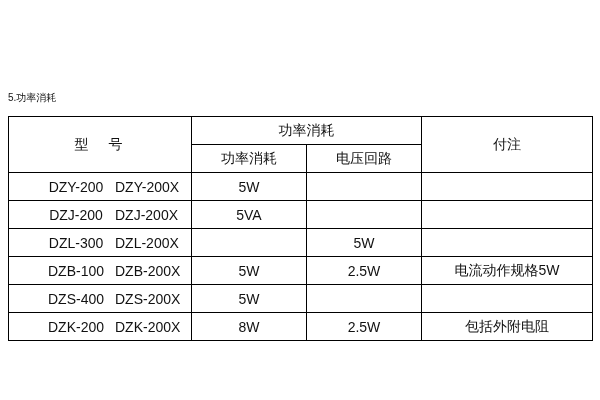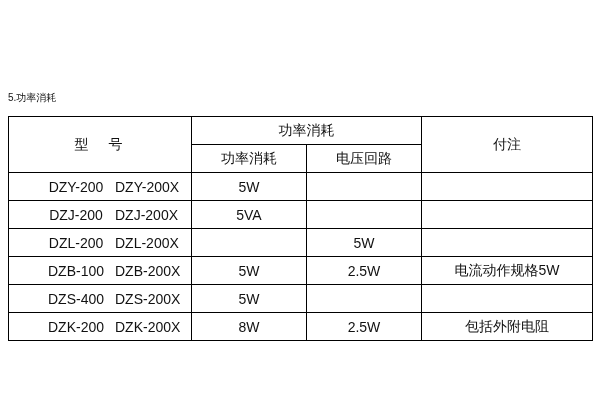--- a/index.html
+++ b/index.html
@@ -123,21 +123,21 @@
               <span class="model-b">DZJ-200X</span>
             </span>
           </td>
           <td>5VA</td>
           <td></td>
           <td></td>
         </tr>
         <tr>
           <td class="model-cell">
             <span class="model-inner">
-              <span class="model-a">DZL-200</span>
+              <span class="model-a">DZL-300</span>
               <span class="model-b">DZL-200X</span>
             </span>
           </td>
           <td></td>
           <td>5W</td>
           <td></td>
         </tr>
         <tr>
           <td class="model-cell">
             <span class="model-inner">

